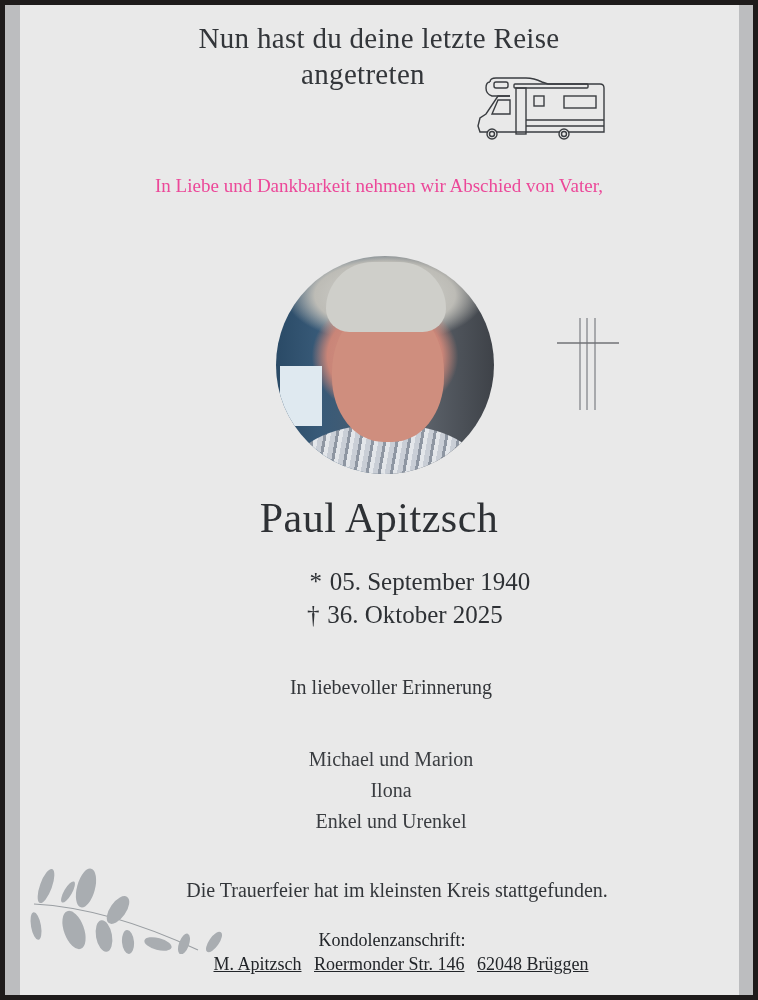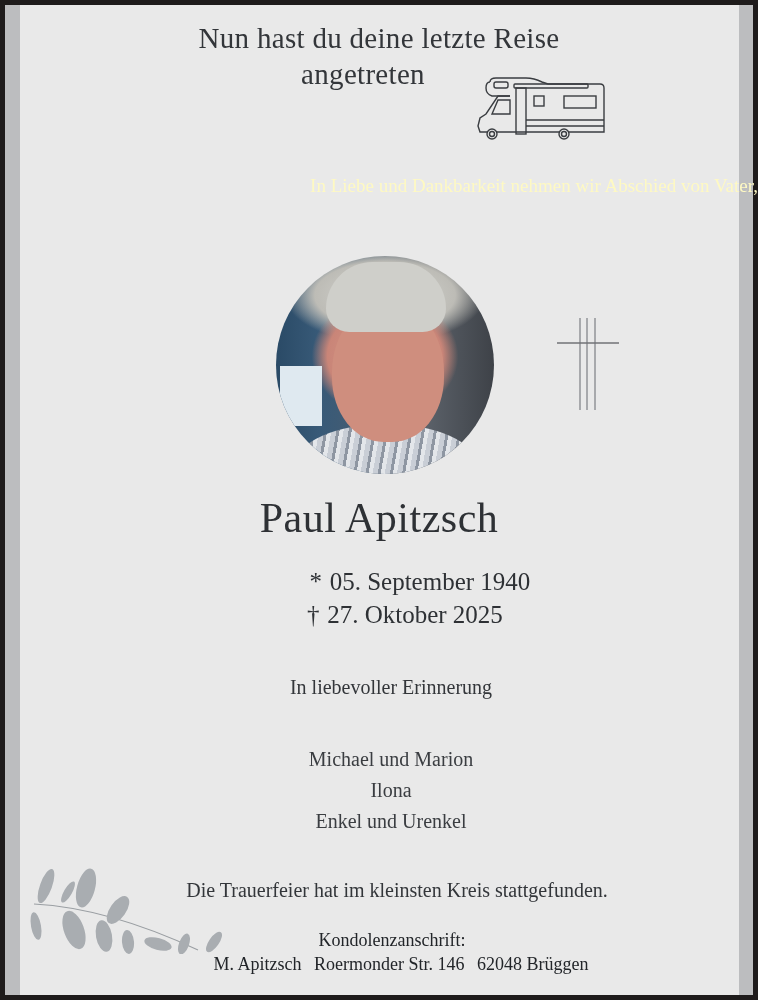--- a/index.html
+++ b/index.html
@@ -1,38 +1,38 @@
 <!DOCTYPE html>
 <html><head>
 <meta charset="utf-8">
 <style>
   html, body { margin:0; padding:0; }
   body { width:758px; height:1000px; background:#1e1b1b; position:relative; overflow:hidden; font-family:"Liberation Serif","DejaVu Serif",serif; color:#2c2f33; }
   .frame { position:absolute; left:5px; top:5px; width:748px; height:990px; background:#bcbdbf; }
   .paper { position:absolute; left:20px; top:5px; width:719px; height:990px; background:#e9e9e9; }
   .abs { position:absolute; left:0; width:758px; text-align:center; }
   .headline { top:20px; font-size:29px; line-height:36px; color:#33363a; letter-spacing:0.3px; }
-  .intro { top:172px; font-size:19px; line-height:27px; color:#fef9c3;text-align:right; }
+  .intro { top:172px; font-size:19px; line-height:27px; color:#ec4899; }
   .photo { position:absolute; left:276px; top:256px; width:218px; height:218px; border-radius:50%; overflow:hidden;
            background: radial-gradient(ellipse 48% 40% at 50% 46%, #d99a8a 0%, #c98578 55%, transparent 70%),
                        radial-gradient(ellipse 46% 22% at 50% 18%, #d8d8d4 0%, #bdbcb6 70%, transparent 100%),
                        linear-gradient(90deg, #2a4a66 0%, #385a78 20%, #5a6068 70%, #3e4248 100%); }
   .photo .hair { position:absolute; left:50px; top:6px; width:120px; height:70px; border-radius:60px 60px 30px 30px; background:#cfcfca; }
   .photo .face { position:absolute; left:56px; top:46px; width:112px; height:140px; border-radius:50% 50% 46% 46%; background:#cf8e7e; }
   .photo .shirt { position:absolute; left:20px; top:168px; width:180px; height:80px; border-radius:50% 50% 0 0;
                   background:repeating-linear-gradient(100deg,#c9ced6 0 5px,#8e96a2 5px 8px,#e3e6ea 8px 12px); }
   .photo .window { position:absolute; left:4px; top:110px; width:42px; height:60px; background:#dfe9f0; }
   .name { top:488px; font-size:42px; line-height:60px; color:#2e3135; letter-spacing:0.5px; }
   .dates { top:565px; font-size:25px; line-height:33px; color:#2e3135;margin-left:44px; }
   .dates .sym { display:inline-block; width:20px; text-align:center; margin-right:4px; }
   .memory { top:673px; font-size:20px; line-height:28px; color:#33363a; }
   .family { top:744px; font-size:20px; line-height:31px; color:#3a3d41; }
   .funeral { top:876px; font-size:20px; line-height:28px; color:#33363a; }
   .condolence { top:928px; font-size:18px; line-height:24px; color:#222529; }
-  .condolence .addr span { margin:0 4px; }
+  .condolence .addr span { margin:0 4px;text-decoration:underline; }
   svg { position:absolute; }
 </style>
 </head>
 <body>
 
 <div class="frame"></div>
 <div class="paper"></div>
 
 <div class="abs headline">
   <div>Nun hast du deine letzte Reise</div>
@@ -75,21 +75,21 @@
   <line x1="2" y1="27" x2="64" y2="27" stroke="#707276"></line>
 </svg>
 
 <div class="abs name">Paul Apitzsch</div>
 
 <div class="abs dates">
   <div style="margin-left:-10px;">
     <span class="sym">*</span><span>05. September 1940</span>
   </div>
   <div style="margin-left:-40px;">
-    <span class="sym">†</span><span>27. Oktober 2025</span>
+    <span class="sym">†</span><span>36. Oktober 2025</span>
   </div>
 </div>
 
 <div class="abs memory" style="margin-left:12px;">In liebevoller Erinnerung</div>
 
 <div class="abs family" style="margin-left:12px;">
   <div>Michael und Marion</div>
   <div>Ilona</div>
   <div>Enkel und Urenkel</div>
 </div>

